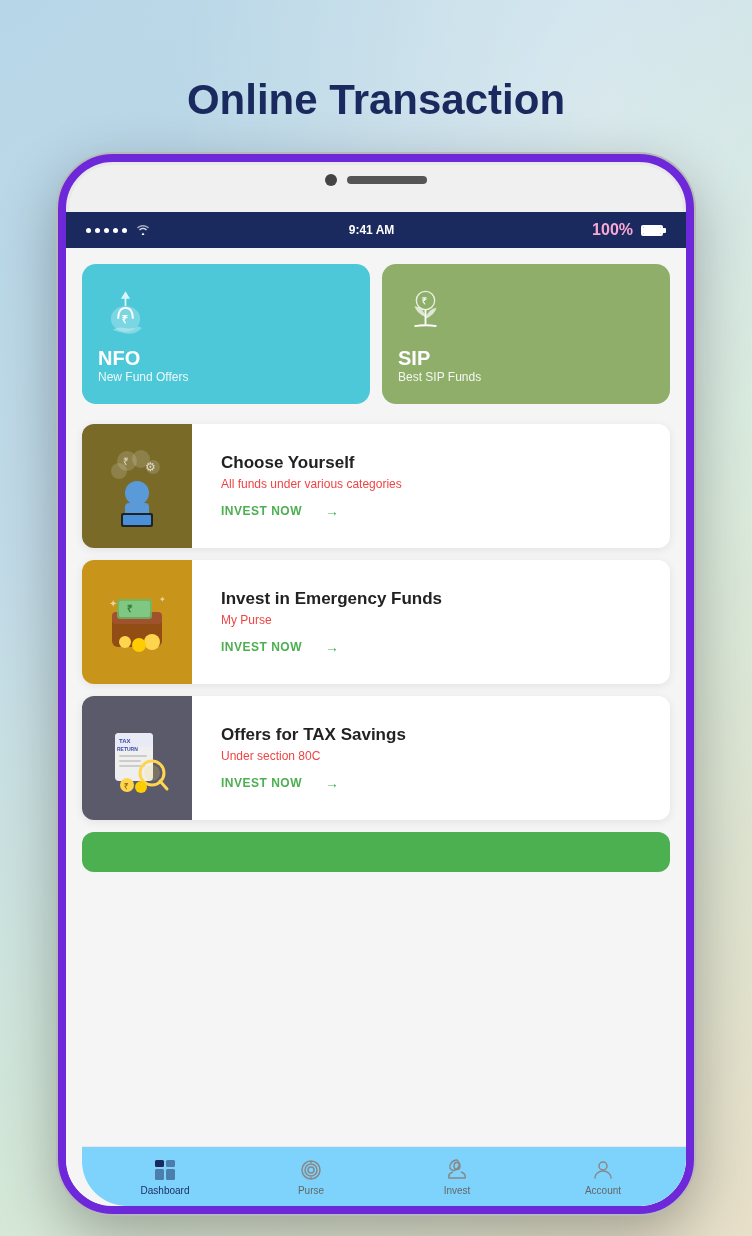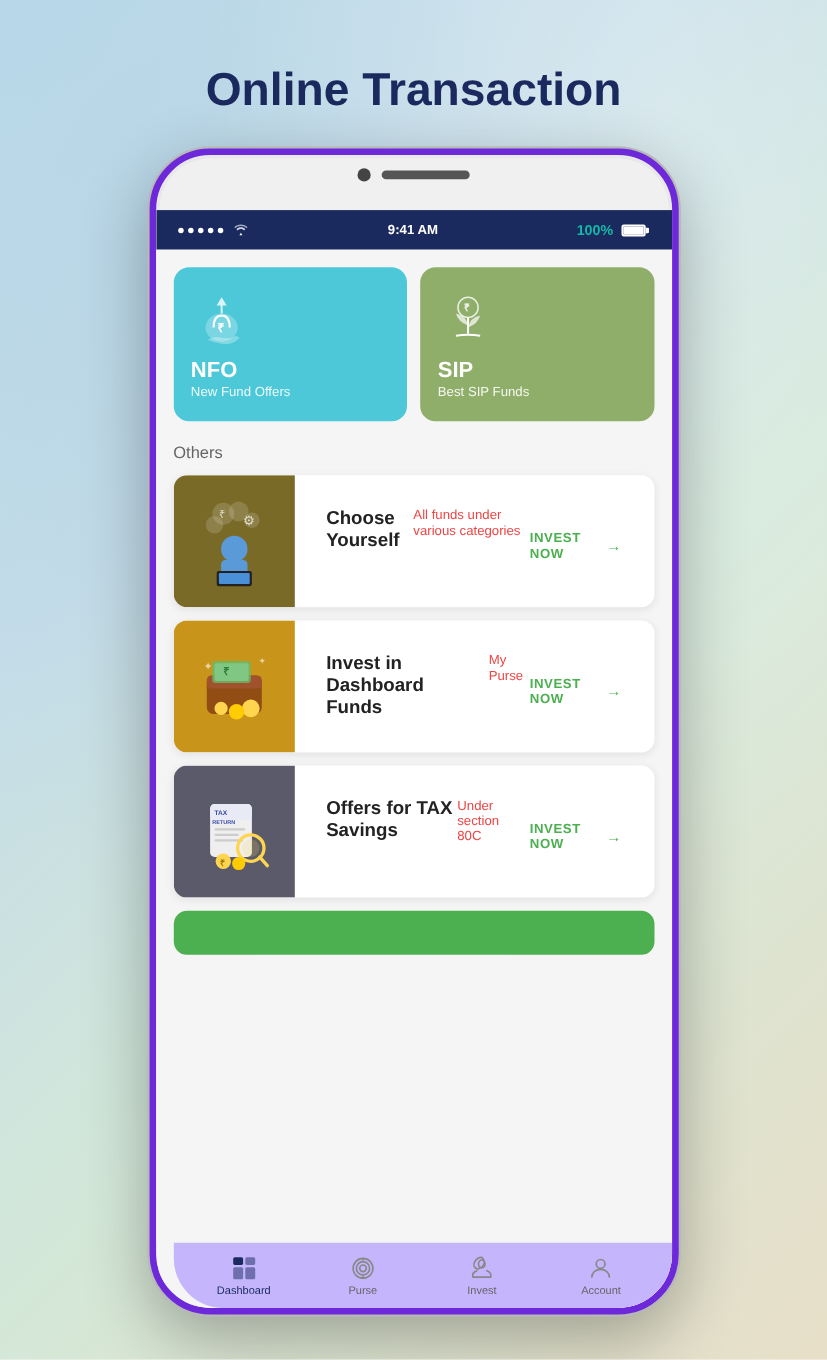--- a/index.html
+++ b/index.html
@@ -24,33 +24,33 @@
         radial-gradient(ellipse at 80% 10%, rgba(255,255,255,0.3) 0%, transparent 50%),
         radial-gradient(ellipse at 20% 20%, rgba(180,210,230,0.5) 0%, transparent 40%);
       pointer-events: none;
     }
 
     
     .page-title {
       font-size: 42px;
       font-weight: 800;
       color: #1a2a5e;
-      margin-top: 57px;
+      margin-top: 76px;
       margin-bottom: 30px;
       z-index: 1;
       text-align: center;
     }
 
     
     .phone-frame {
-      width: 481px;
+      width: 636px;
       height: 1060px;
       background: #f0f0f0;
       border-radius: 55px;
-      border: 6px solid #6d28d9;
+      border: 8px solid #6d28d9;
       box-shadow:
         0 0 0 2px #b8b8b8,
         inset 0 0 0 3px #e8e8e8,
         0 20px 60px rgba(0,0,0,0.3);
       position: relative;
       overflow: hidden;
       z-index: 1;
     }
 
     
@@ -253,20 +253,21 @@
       justify-content: center;
     }
 
     .list-card-image.dark-olive { background: #7a6a28; }
     .list-card-image.golden { background: #c8941a; }
     .list-card-image.dark-gray { background: #5a5a6a; }
 
     .list-card-content {
       padding: 29px;
       display: flex;
+      flex-direction: column;
       justify-content: center;
       gap: 4px;
     }
 
     .list-card-title {
       font-size: 17px;
       font-weight: 600;
       color: #222;
     }
 
@@ -299,21 +300,21 @@
       margin-bottom: 0;
     }
 
     
     .bottom-nav {
       position: absolute;
       bottom: 0;
       left: 16px;
       right: 0;
       height: 60px;
-      background: #c4b5fd;
+      background: #7dd3fc;
       display: flex;
       align-items: center;
       justify-content: space-around;
       border-top: 1px solid #e8e8e8;
       border-radius: 0 0 45px 45px;
       padding: 0 10px;
     }
 
     .nav-item {
       display: flex;
@@ -370,21 +371,21 @@
         <span class="wifi-icon">
           <svg width="16" height="12" viewBox="0 0 16 12" fill="white">
             <path d="M8 9.5l1.5 2.5H6.5L8 9.5z"></path>
             <path d="M5 7.5C5.8 6.7 6.9 6.2 8 6.2s2.2.5 3 1.3l1-1C11 5.3 9.6 4.7 8 4.7S5 5.3 4 6.5l1 1z" fill-opacity="0.8"></path>
             <path d="M3 5.5C4.2 4.3 5.9 3.5 8 3.5s3.8.8 5 2l1-1C12.6 3 10.4 2 8 2S3.4 3 2 4.5l1 1z" fill-opacity="0.6"></path>
           </svg>
         </span>
       </div>
       <span class="status-time">9:41 AM</span>
       <div class="status-right">
-        <span style="font-size:13px; color:#14b8a6; margin-right:4px;">100%</span>
+        <span style="font-size:16px; color:#f9a8d4; margin-right:4px;">100%</span>
         <div class="battery-icon">
           <div class="battery-body">
             <div class="battery-fill"></div>
           </div>
           <div class="battery-tip"></div>
         </div>
       </div>
     </div>
 
     <div class="scroll-content">
@@ -422,21 +423,20 @@
               <path d="M30 38 Q40 34 42 26 Q32 28 30 38z" fill="rgba(255,255,255,0.7)"></path>
 
               <path d="M18 46 Q30 44 42 46" stroke="white" stroke-width="2" fill="none"></path>
             </svg>
           </div>
           <div class="card-title">SIP</div>
           <div class="card-subtitle">Best SIP Funds</div>
         </div>
       </div>
 
-      <div class="section-label">Others</div>
 
       <div class="list-card">
         <div class="list-card-image dark-olive">
           <svg width="80" height="90" viewBox="0 0 80 90" fill="none" xmlns="http://www.w3.org/2000/svg">
 
             <circle cx="40" cy="52" r="12" fill="#5a9ad8"></circle>
 
             <rect x="28" y="62" width="24" height="22" rx="4" fill="#5a9ad8"></rect>
 
             <rect x="24" y="72" width="32" height="14" rx="2" fill="#222"></rect>
@@ -475,21 +475,21 @@
 
             <circle cx="55" cy="65" r="8" fill="#ffd54f"></circle>
             <circle cx="42" cy="68" r="7" fill="#ffcc02"></circle>
             <circle cx="28" cy="65" r="6" fill="#ffd54f"></circle>
 
             <text x="12" y="30" fill="rgba(255,255,255,0.6)" font-size="10">✦</text>
             <text x="62" y="25" fill="rgba(255,255,255,0.6)" font-size="8">✦</text>
           </svg>
         </div>
         <div class="list-card-content">
-          <div class="list-card-title">Invest in Dashboard Funds</div>
+          <div class="list-card-title">Invest in Emergency Funds</div>
           <div class="list-card-desc">My Purse</div>
           <div class="invest-now-btn">
             <span>INVEST NOW</span>
             <span class="arrow-right">→</span>
           </div>
         </div>
       </div>
 
       <div class="list-card">
         <div class="list-card-image dark-gray">

